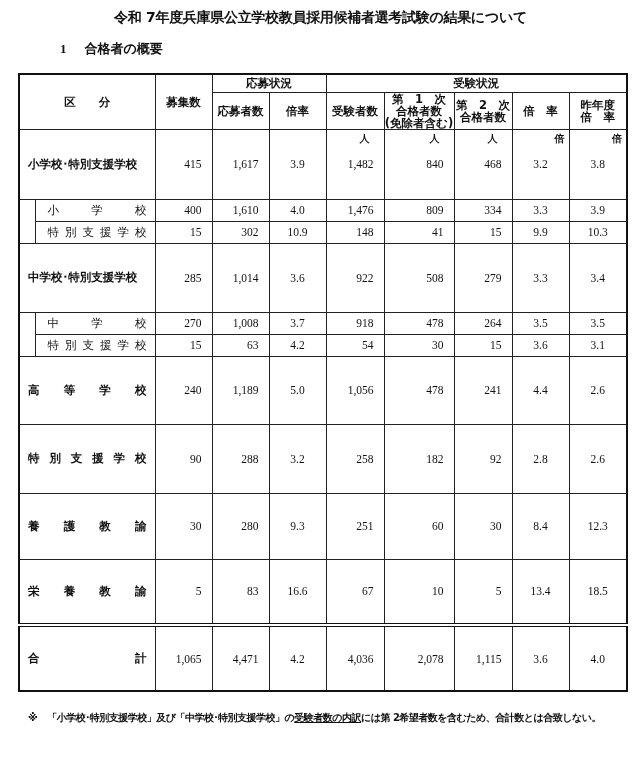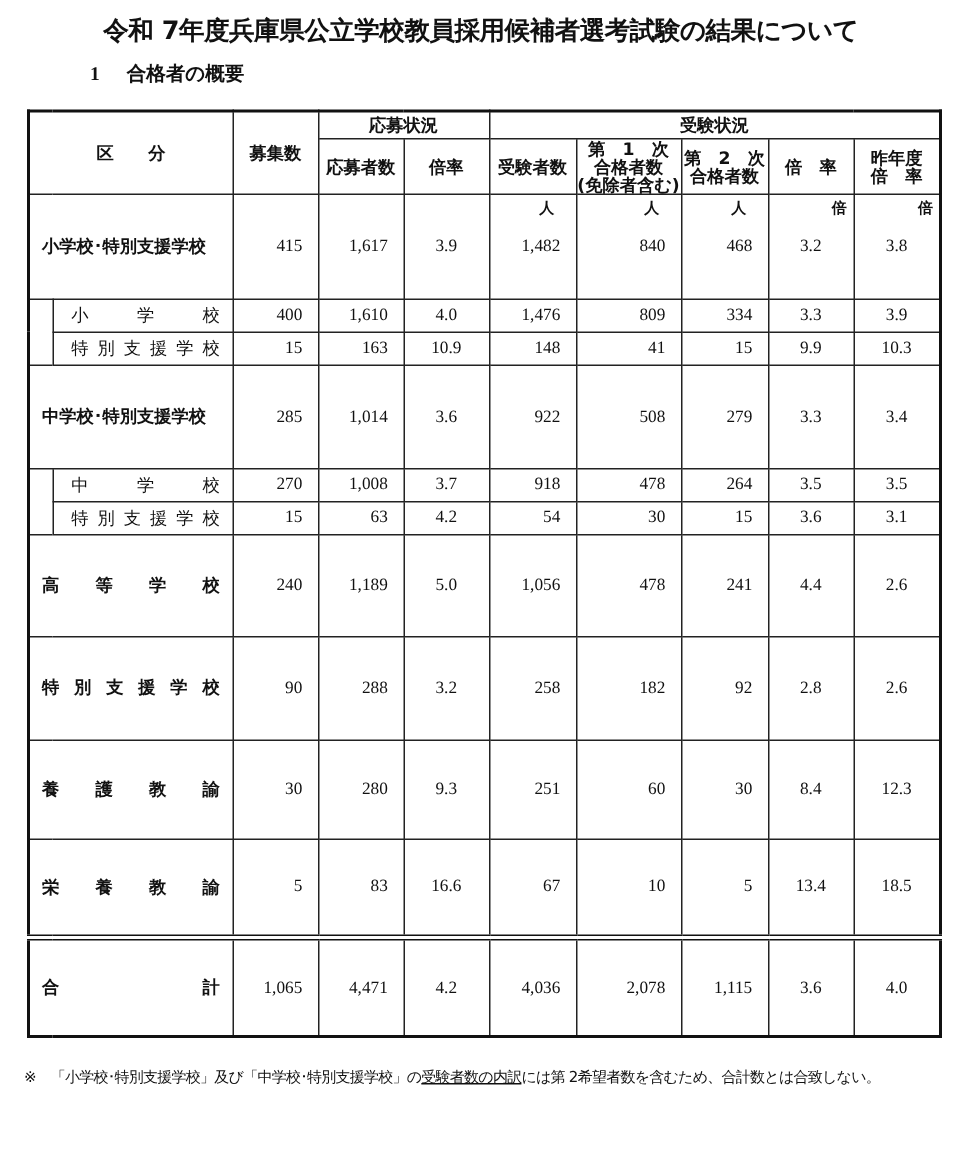--- a/index.html
+++ b/index.html
@@ -1,20 +1,20 @@
 <!DOCTYPE html>
 <html><head>
 <meta charset="utf-8">
 <style>
   html, body { margin:0; padding:0; background:#ffffff; }
   body { width:641px; height:776px; position:relative; overflow:hidden; color:#111; font-family:"DejaVu Sans", sans-serif; }
-  .title { position:absolute; left:0; width:641px; top:9px; text-align:center; font-size:17px; font-weight:bold; letter-spacing:-0.3px; }
+  .title { position:absolute; left:0; width:641px; top:9px; text-align:center; font-size:14px; font-weight:bold; letter-spacing:-0.3px; }
   .section { position:absolute; left:20px; top:40px; font-size:13px; font-weight:bold;margin-left:40px; }
   .section .num { margin-right:8px; }
-  .note { position:absolute; left:16px; top:711px; font-size:10px; letter-spacing:-0.5px; white-space:nowrap; }
+  .note { position:absolute; left:28px; top:711px; font-size:10px; letter-spacing:-0.5px; white-space:nowrap;font-weight:bold; }
   .note .u { text-decoration:underline; }
   .note .mark { margin-right:10px; }
 
   table.grid { position:absolute; left:18px; top:73px; border-collapse:collapse; table-layout:fixed; border:2px solid #111; }
   table.grid td { border:1px solid #222; padding:0; font-size:11.5px; vertical-align:middle; }
   .hd { text-align:center; font-size:10.5px; font-weight:bold; line-height:12px; }
   .num { text-align:right; padding-right:10px !important; font-family:"Liberation Serif", "DejaVu Serif", serif; font-size:13px; }
   .ratio { text-align:center; font-family:"Liberation Serif", "DejaVu Serif", serif; font-size:13px; }
   .cat { font-size:11px; font-weight:bold; padding-left:8px !important; padding-right:8px !important; }
   .spread { display:flex; justify-content:space-between; }
@@ -134,21 +134,21 @@
           <div class="spread">
             <span>特</span>
             <span>別</span>
             <span>支</span>
             <span>援</span>
             <span>学</span>
             <span>校</span>
           </div>
         </td>
     <td class="num">15</td>
-    <td class="num">163</td>
+    <td class="num">302</td>
     <td class="ratio">10.9</td>
     <td class="num">148</td>
     <td class="num">41</td>
     <td class="num">15</td>
     <td class="ratio">9.9</td>
     <td class="ratio">10.3</td>
   </tr>
 
   <tr style="height:69px">
     <td colspan="2" class="cat"><span>中学校･特別支援学校</span></td>

